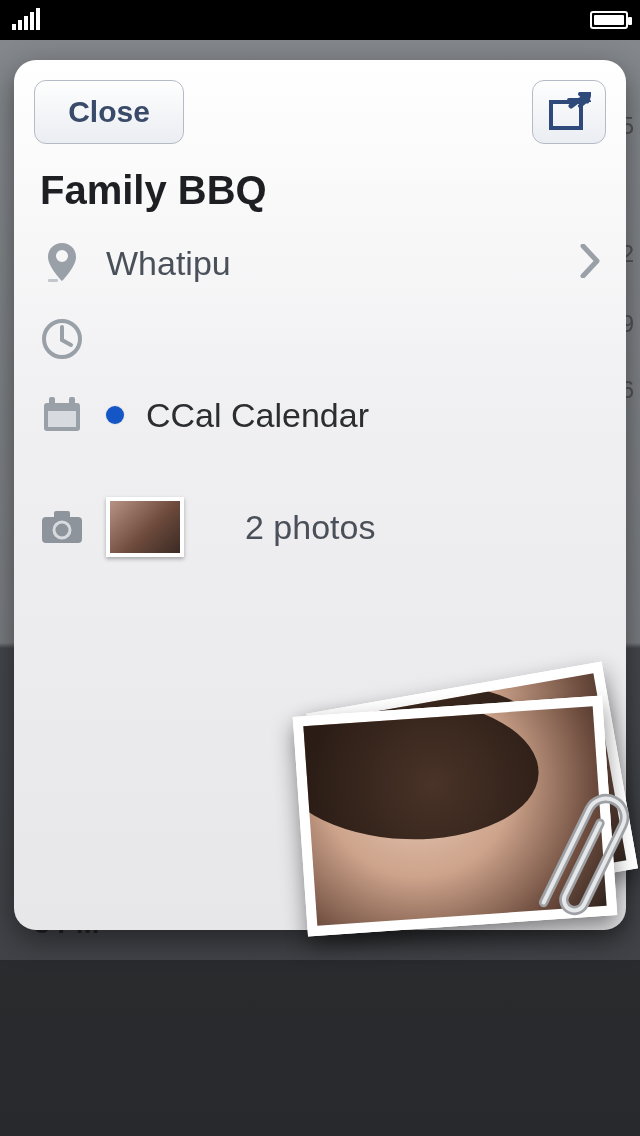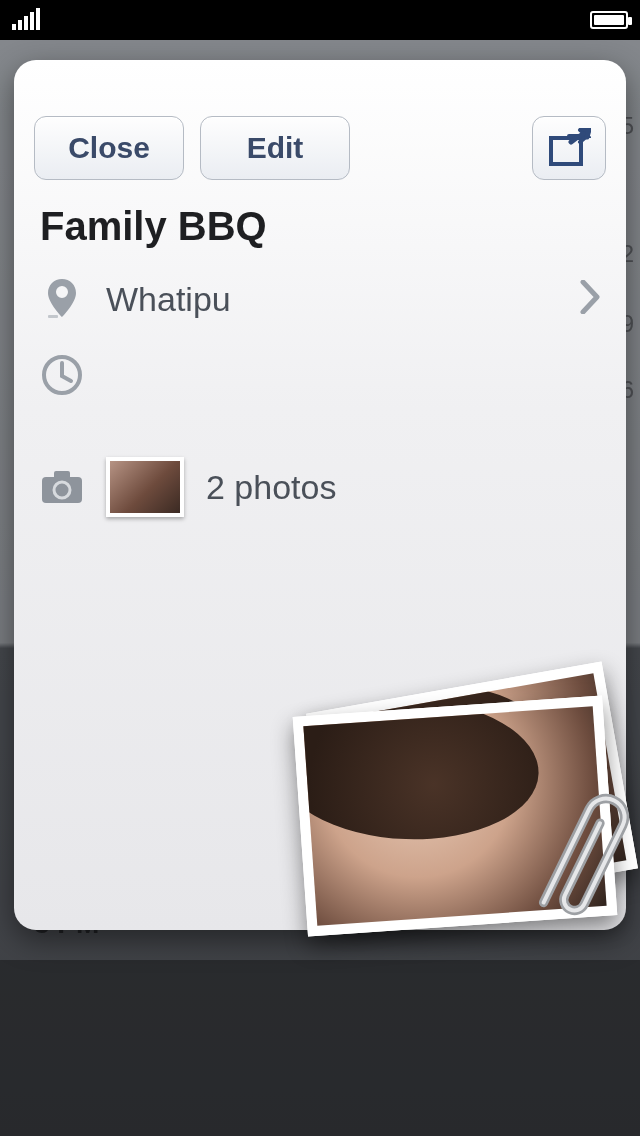--- a/index.html
+++ b/index.html
@@ -21,21 +21,21 @@
 
     
     .underlay { position:absolute; top:40px; left:0; right:0; bottom:0; background: linear-gradient(#b7bcc2, #a9adb3 55%, #5f636a 55.5%, #56595f); }
     .underlay .edge-num { position:absolute; right:6px; color:#6e7177; font-size:24px; }
     .underlay .label-3pm { position:absolute; left:34px; bottom:196px; font-weight:700; color:#2d2f33; font-size:28px; }
     .underlay .shade { position:absolute; top:0; left:0; right:0; bottom:0; background: rgba(0,0,0,.28); }
 
     
     .card { position:absolute; left:14px; right:14px; top:60px; height:870px; background: linear-gradient(#ffffff, #f0f0f2 40%, #e7e7ea); border-radius: 22px; box-shadow: 0 10px 30px rgba(0,0,0,.45); padding: 20px 20px 0; }
     .toolbar { display:flex; gap:16px; align-items:center; }
-    .btn { height:64px; min-width:150px; border-radius:12px; border:1px solid #b5bbc4; background: linear-gradient(#fefefe,#eaedf2); color:#3a4a69; font-size:30px; font-weight:600; display:flex; align-items:center; justify-content:center; box-shadow: 0 1px 0 #fff inset; cursor:pointer;margin-top:36px; }
+    .btn { height:64px; min-width:150px; border-radius:12px; border:1px solid #b5bbc4; background: linear-gradient(#fefefe,#eaedf2); color:#3a4a69; font-size:30px; font-weight:600; display:flex; align-items:center; justify-content:center; box-shadow: 0 1px 0 #fff inset; cursor:pointer; }
     .btn.icon-btn { min-width:74px; width:74px; padding:0; margin-left:auto; }
     .share-svg { width:44px; height:40px; }
 
     .title { font-size:40px; font-weight:800; color:#1e1f22; margin:24px 6px 12px; }
 
     .row { display:flex; align-items:center; gap:22px; padding:16px 6px; }
     .ico { width:44px; height:44px; flex:0 0 44px; color:#9aa0a8; display:flex; align-items:center; justify-content:center; }
     .ico svg { width:100%; height:100%; }
 
     .location { color:#4a5059; font-size:34px; }
@@ -45,21 +45,21 @@
     .when .date { color:#7a7f86; font-size:30px; line-height:1.1; }
     .when .time { color:#2b2d31; font-size:36px; font-weight:500; margin-top:2px; }
 
     .cal-row { align-items:center; }
     .cal-dot { width:18px; height:18px; border-radius:50%; background:#1556c7; box-shadow: 0 0 0 1px rgba(0,0,0,.05); }
     .cal-name { color:#2b2d31; font-size:34px; }
 
     .photos-row { align-items:center; }
     .thumb { width:78px; height:60px; background:#caa; border:4px solid #fff; box-shadow: 0 2px 4px rgba(0,0,0,.3); display:inline-block; background: linear-gradient(135deg,#b69384 0%, #6e4b3d 55%, #3b2a23 100%); }
     .thumb .face { width:60%; height:80%; margin:8% auto 0; border-radius:50% 50% 40% 40%; background: radial-gradient(circle at 40% 30%, #e6c8b5 0%, #c49e86 60%, #7a594a 100%); }
-    .count { color:#4a5059; font-size:34px; }
+    .count { color:#4a5059; font-size:34px;margin-left:39px; }
 
     
     .stack { position:absolute; right:-6px; bottom:-10px; width:340px; height:260px; }
     .frame { position:absolute; background:#fff; border:10px solid #fff; box-shadow: 0 10px 22px rgba(0,0,0,.45); }
     .frame .img { width:100%; height:100%; background: radial-gradient(circle at 38% 32%, #e8cbb8 0%, #cda38b 42%, #6d4c3e 78%, #2f231d 100%); position:relative; overflow:hidden; }
     .frame .img .hair { position:absolute; top:-10%; left:-10%; width:90%; height:70%; background: radial-gradient(circle at 60% 60%, #4a3327 0%, #2b1d16 70%); border-radius:50%; transform:rotate(6deg); }
     .frame.back { width:300px; height:210px; left:30px; top:6px; transform: rotate(-10deg); }
     .frame.front { width:310px; height:220px; left:8px; top:26px; transform: rotate(-4deg); }
     .clip { position:absolute; right:-14px; bottom:8px; width:120px; height:160px; transform: rotate(26deg); }
     .clip svg { width:100%; height:100%; }
@@ -88,21 +88,20 @@
   <span class="edge-num" style="top:270px">9</span>
   <span class="edge-num" style="top:336px">6</span>
   <span class="label-3pm">3 PM</span>
   <div class="shade"></div>
   <div class="bottom-dim"></div>
 </div>
 
 <div class="card">
   <div class="toolbar">
     <div class="btn">Close</div>
-    <div class="btn">Edit</div>
     <div class="btn icon-btn" aria-label="Share">
       <svg class="share-svg" viewBox="0 0 44 40">
         <rect x="4" y="10" width="30" height="26" fill="none" stroke="#2f4a7a" stroke-width="4"></rect>
         <path d="M22 4 L40 4 L33 -2 M40 4 L33 10" fill="none" stroke="#2f4a7a" stroke-width="4" stroke-linecap="round" transform="translate(0,4)"></path>
         <path d="M24 14 C 34 6, 38 6, 42 2" fill="none" stroke="#2f4a7a" stroke-width="5" stroke-linecap="round"></path>
         <path d="M42 2 L35 0 M42 2 L40 9" fill="none" stroke="#2f4a7a" stroke-width="5" stroke-linecap="round"></path>
       </svg>
     </div>
   </div>
 
@@ -127,20 +126,32 @@
     <div class="ico">
       <svg viewBox="0 0 44 44">
           <circle cx="22" cy="22" r="18" fill="none" stroke="#9aa0a8" stroke-width="4"></circle>
           <path d="M22 10v13l9 5" fill="none" stroke="#9aa0a8" stroke-width="4" stroke-linecap="round"></path>
         </svg>
     </div>
     <div class="when">
     </div>
   </div>
 
+  <div class="row cal-row">
+    <div class="ico">
+      <svg viewBox="0 0 44 44">
+          <rect x="4" y="10" width="36" height="28" rx="3" fill="#9aa0a8"></rect>
+          <rect x="9" y="4" width="6" height="10" rx="2" fill="#9aa0a8"></rect>
+          <rect x="29" y="4" width="6" height="10" rx="2" fill="#9aa0a8"></rect>
+          <rect x="8" y="18" width="28" height="16" fill="#d7dade"></rect>
+        </svg>
+    </div>
+    <span class="cal-dot" style="background:#1556c7"></span>
+    <span class="cal-name">CCal Calendar</span>
+  </div>
 
   <div class="row photos-row" style="margin-top:28px">
     <div class="ico">
       <svg viewBox="0 0 44 44">
           <rect x="2" y="12" width="40" height="26" rx="4" fill="#8e949c"></rect>
           <rect x="14" y="6" width="16" height="8" rx="2" fill="#8e949c"></rect>
           <circle cx="22" cy="25" r="8" fill="none" stroke="#d7dade" stroke-width="3"></circle>
         </svg>
     </div>
     <span class="thumb"><span class="face"></span></span>

